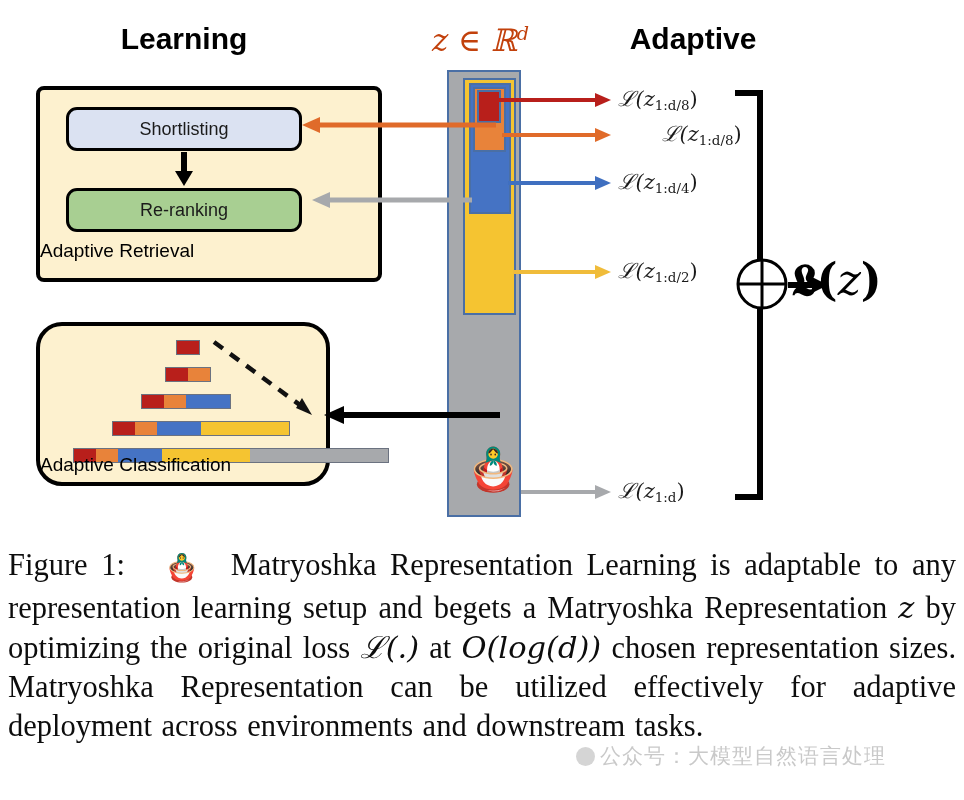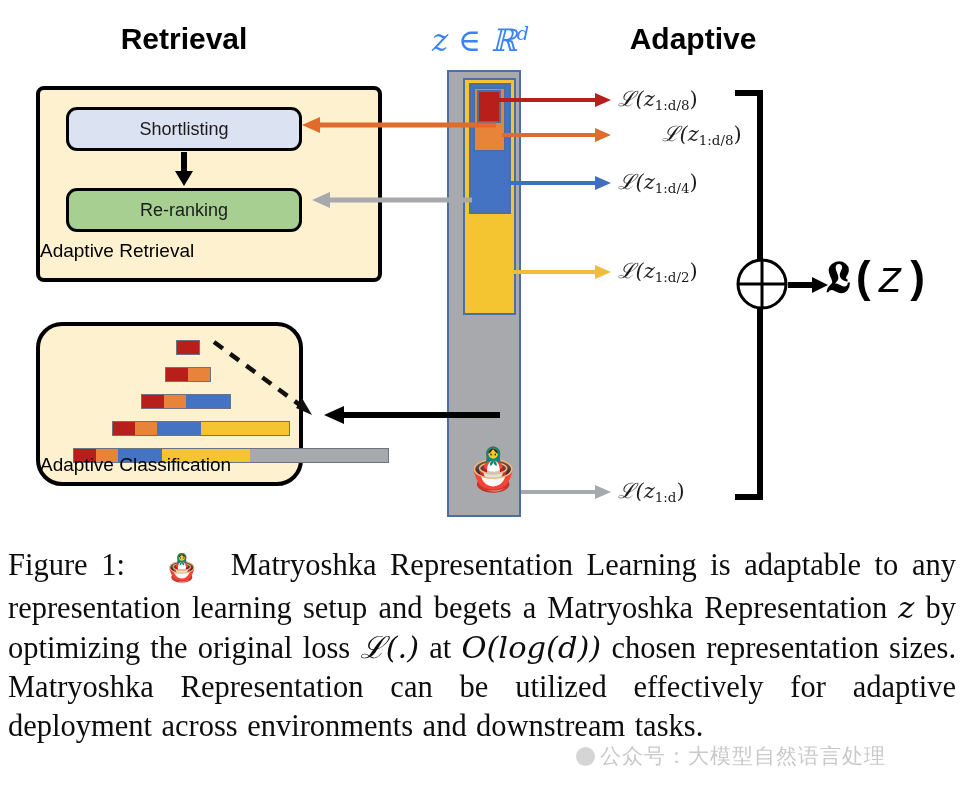--- a/index.html
+++ b/index.html
@@ -28,21 +28,21 @@
     font-weight: bold;
     font-size: 30px;
     color: #000;
     text-align: center;
     white-space: nowrap;
     line-height: 1;
   }
   .math {
     font-family: "DejaVu Serif", "Liberation Serif", serif;
     font-style: italic;
-    color: #3b82f6;
+    color: #c2410c;
     white-space: nowrap;
     line-height: 1;
   }
   .zdim {
     font-size: 31px;
   }
   .zdim sup {
     font-size: 0.62em;
     vertical-align: super;
   }
@@ -164,21 +164,21 @@
     vertical-align: -3px;
     margin-right: 5px;
   }
   svg { overflow: visible; }
 </style>
 </head>
 <body>
 
 <div id="figure-root">
 
-  <div class="abs col-heading" style="left:60px; top:24px; width:248px;">Retrieval</div>
+  <div class="abs col-heading" style="left:60px; top:24px; width:248px;">Learning</div>
 
   <div class="abs math zdim" style="left:432px; top:24px;">
     <span>z ∈ ℝ</span><sup>d</sup>
   </div>
 
   <div class="abs col-heading" style="left:600px; top:24px; width:186px;">Adaptive</div>
 
   <div class="abs card" style="left:36px; top:86px; width:346px; height:196px;border-radius:8px;">
     <div class="inner-box shortlisting abs" style="left:26px; top:17px; width:236px; height:44px;">
       <span>Shortlisting</span>
@@ -189,21 +189,21 @@
       <polygon points="13,34 4,19 22,19" fill="#000"></polygon>
     </svg>
 
     <div class="inner-box reranking abs" style="left:26px; top:98px; width:236px; height:44px;">
       <span>Re-ranking</span>
     </div>
 
     <div class="card-caption abs" style="left:0; top:150px; width:294px;">Adaptive Retrieval</div>
   </div>
 
-  <div class="abs card" style="left:36px; top:322px; width:267px; height:164px;">
+  <div class="abs card" style="left:36px; top:322px; width:294px; height:164px;">
 
     <div class="pbar abs" style="left:136px; top:14px; height:15px;">
       <span class="seg-red" style="width:22px;"></span>
     </div>
 
     <div class="pbar abs" style="left:125px; top:41px; height:15px;">
       <span class="seg-red" style="width:22px;"></span>
       <span class="seg-orange" style="width:22px;"></span>
     </div>
 
@@ -323,21 +323,21 @@
     <circle cx="27" cy="27" r="24" fill="#ffffff" stroke="#000" stroke-width="3"></circle>
     <line x1="27" y1="3" x2="27" y2="51" stroke="#000" stroke-width="3"></line>
     <line x1="3" y1="27" x2="51" y2="27" stroke="#000" stroke-width="3"></line>
   </svg>
 
   <svg class="abs" style="left:788px; top:276px;" width="42" height="18">
     <line x1="0" y1="9" x2="26" y2="9" stroke="#000" stroke-width="6"></line>
     <polygon points="40,9 24,1 24,17" fill="#000"></polygon>
   </svg>
 
-  <div class="abs big-loss" style="left:826px; top:258px;font-family:Liberation Mono, monospace;">
+  <div class="abs big-loss" style="left:792px; top:258px;">
     <span>𝕷(</span><span class="zi">z</span><span>)</span>
   </div>
 
   <div id="caption">
     <span>Figure 1:</span>&nbsp;&nbsp;
     <span class="doll">🪆</span>&nbsp;
     <span>Matryoshka Representation Learning is adaptable to any representation learning setup and begets a Matryoshka Representation </span><span class="mi">z</span><span> by optimizing the original loss </span><span class="cal">ℒ(.)</span><span> at </span><span class="mi">O(log(d))</span><span> chosen representation sizes. Matryoshka Representation can be utilized effectively for adaptive deployment across environments and downstream tasks.</span>
   </div>
 
   <div id="watermark">

